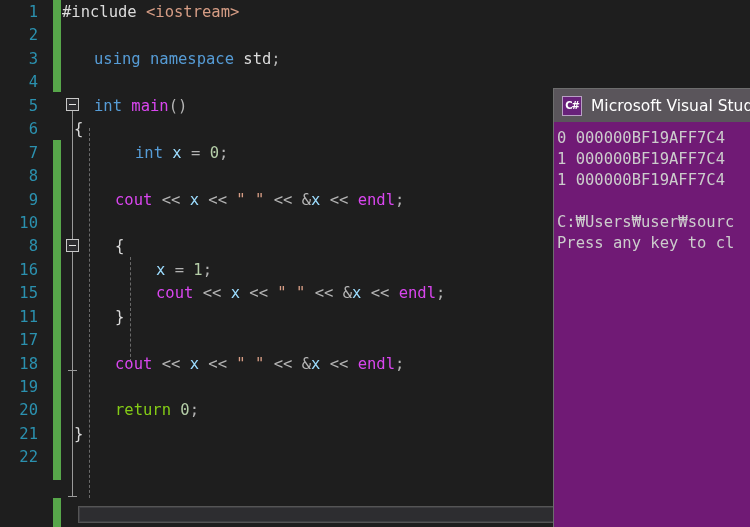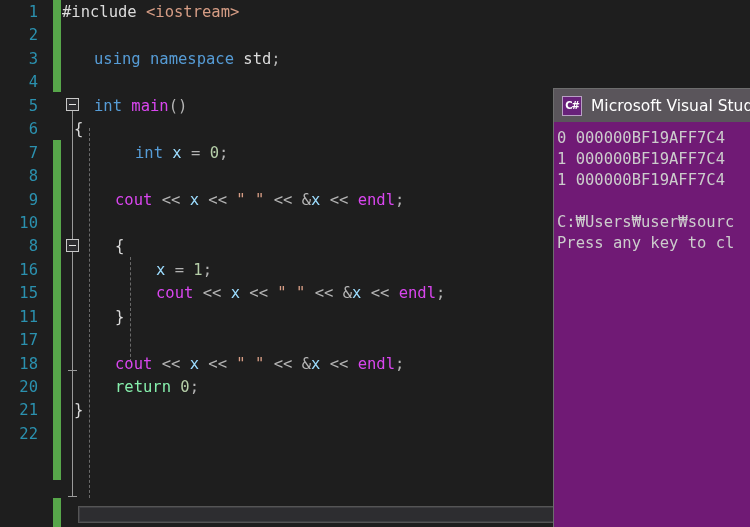--- a/index.html
+++ b/index.html
@@ -93,21 +93,21 @@
   .indent-guide {
     position: absolute;
     width: 0;
     border-left: 1px dashed #6a6a6a;
   }
 
   
   .t-pp     { color: #dcdcdc; }                 
   .t-str    { color: #d69d85; }                 
   .t-kw     { color: #569cd6; margin-left: 20px; }                 
-  .t-ctrl   { color: #86efac; margin-top: 48px; }                 
+  .t-ctrl   { color: #84cc16; margin-top: 48px; }                 
   .t-fn     { color: #d946ef; }                 
   .t-id     { color: #9cdcfe; }                 
   .t-type   { color: #dcdcdc; }                 
   .t-op     { color: #b4b4b4; }                 
   .t-num    { color: #b5cea8; }                 
   .t-cmt    { color: #57a64a; }                 
   .t-brace  { color: #dcdcdc; }
 
   
   #hscroll {
@@ -214,20 +214,21 @@
         <div class="code-line"><span class="lineno">7</span><span class="codetext" style="left: 115px;"><span class="t-kw">int </span><span class="t-id">x</span><span class="t-op"> = </span><span class="t-num">0</span><span class="t-op">;</span></span></div>
         <div class="code-line"><span class="lineno">8</span><span class="codetext" style="left: 115px;"></span></div>
         <div class="code-line"><span class="lineno">9</span><span class="codetext" style="left: 115px;"><span class="t-fn">cout</span><span class="t-op"> &lt;&lt; </span><span class="t-id">x</span><span class="t-op"> &lt;&lt; </span><span class="t-str">" "</span><span class="t-op"> &lt;&lt; </span><span class="t-op">&amp;</span><span class="t-id">x</span><span class="t-op"> &lt;&lt; </span><span class="t-fn">endl</span><span class="t-op">;</span></span></div>
         <div class="code-line"><span class="lineno">10</span><span class="codetext" style="left: 115px;"></span></div>
         <div class="code-line"><span class="lineno">8</span><span class="codetext" style="left: 115px;"><span class="t-brace">{</span></span></div>
         <div class="code-line"><span class="lineno">16</span><span class="codetext" style="left: 156px;"><span class="t-id">x</span><span class="t-op"> = </span><span class="t-num">1</span><span class="t-op">;</span></span></div>
         <div class="code-line"><span class="lineno">15</span><span class="codetext" style="left: 156px;"><span class="t-fn">cout</span><span class="t-op"> &lt;&lt; </span><span class="t-id">x</span><span class="t-op"> &lt;&lt; </span><span class="t-str">" "</span><span class="t-op"> &lt;&lt; </span><span class="t-op">&amp;</span><span class="t-id">x</span><span class="t-op"> &lt;&lt; </span><span class="t-fn">endl</span><span class="t-op">;</span></span></div>
         <div class="code-line"><span class="lineno">11</span><span class="codetext" style="left: 115px;"><span class="t-brace">}</span></span></div>
         <div class="code-line"><span class="lineno">17</span><span class="codetext" style="left: 115px;"></span></div>
         <div class="code-line"><span class="lineno">18</span><span class="codetext" style="left: 115px;"><span class="t-fn">cout</span><span class="t-op"> &lt;&lt; </span><span class="t-id">x</span><span class="t-op"> &lt;&lt; </span><span class="t-str">" "</span><span class="t-op"> &lt;&lt; </span><span class="t-op">&amp;</span><span class="t-id">x</span><span class="t-op"> &lt;&lt; </span><span class="t-fn">endl</span><span class="t-op">;</span></span></div>
+        <div class="code-line"><span class="lineno">19</span><span class="codetext" style="left: 115px;"></span></div>
         <div class="code-line"><span class="lineno">20</span><span class="codetext" style="left: 115px;"><span class="t-ctrl">return </span><span class="t-num">0</span><span class="t-op">;</span></span></div>
         <div class="code-line"><span class="lineno">21</span><span class="codetext" style="left: 74px;"><span class="t-brace">}</span></span></div>
         <div class="code-line"><span class="lineno">22</span><span class="codetext" style="left: 74px;"></span></div>
       </div>
 
     <div id="hscroll">
       <div id="hscroll-thumb"></div>
     </div>
   </div>
 

